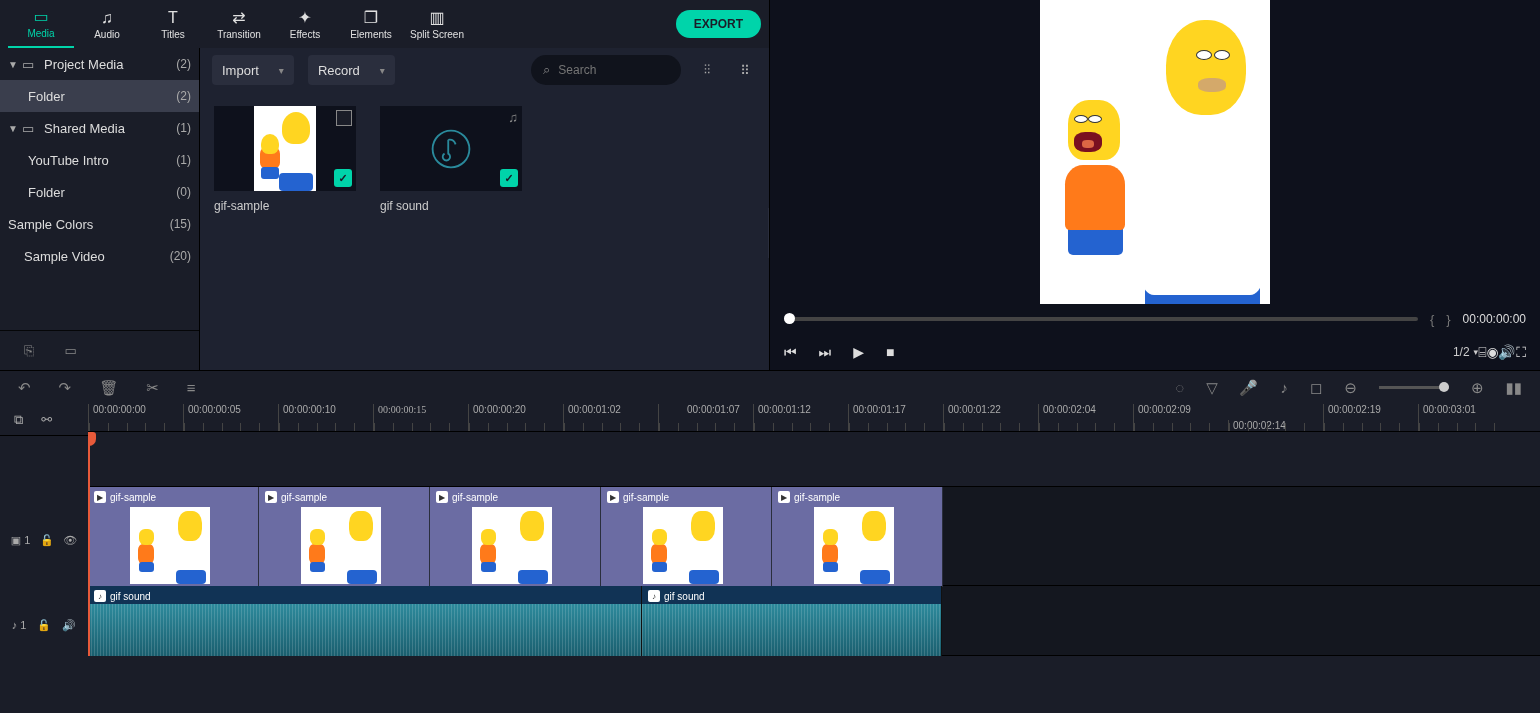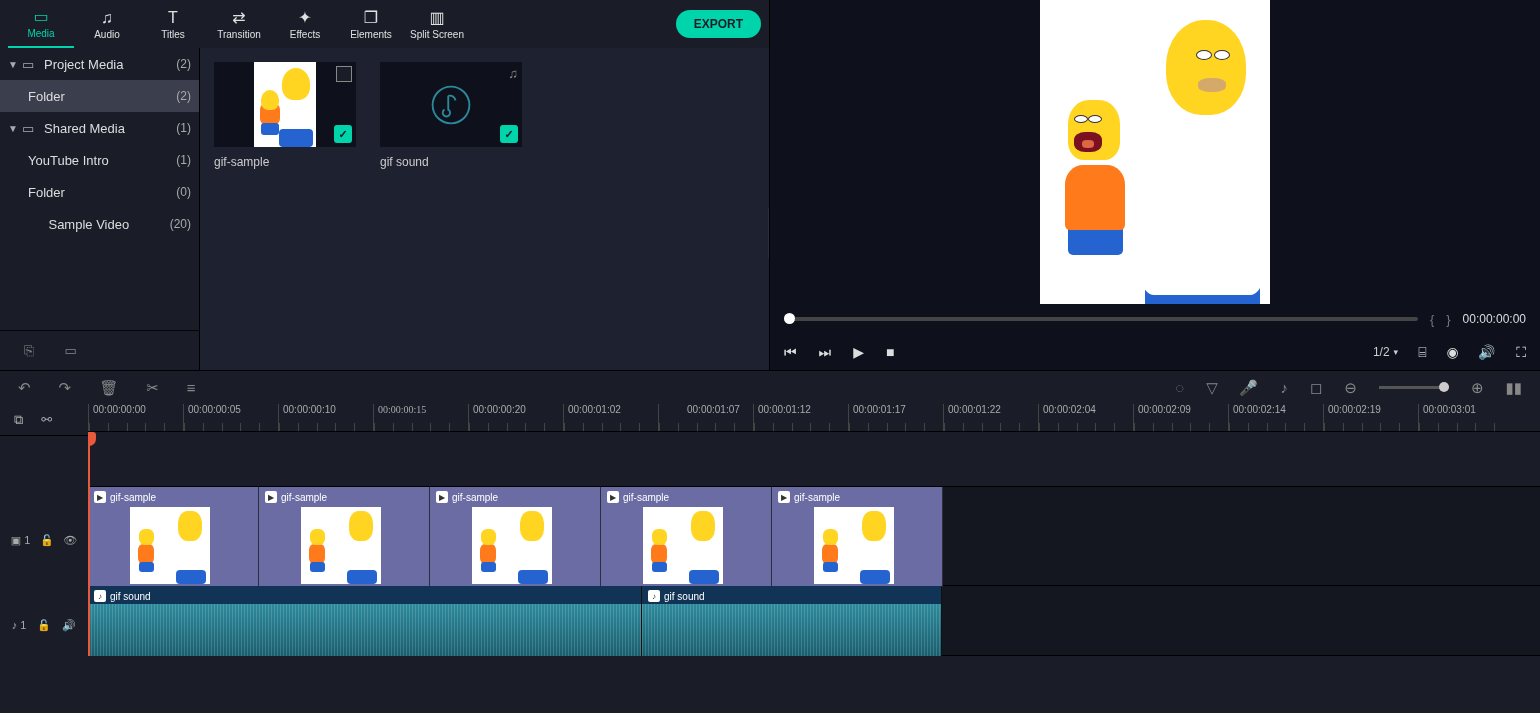--- a/index.html
+++ b/index.html
@@ -51,21 +51,21 @@
 .bart-body{width:60px;height:65px;background:#ff7a1a;left:25px;bottom:75px;border-radius:30% 30% 8% 8%;}
 .bart-head{width:52px;height:60px;background:#ffd521;left:28px;top:100px;border-radius:40% 40% 30% 30%;}
 .bart-pants{width:55px;height:30px;background:#2463d0;left:28px;bottom:50px;border-radius:5px;}
 .scrub-row{height:30px;display:flex;align-items:center;padding:0 14px;gap:12px;}
 .scrub-track{flex:1;height:4px;background:#444;border-radius:2px;position:relative;}
 .scrub-head{position:absolute;left:0;top:-4px;width:11px;height:11px;background:#fff;border-radius:50%;}
 .bracket{color:#777;cursor:pointer;}
 .timecode{color:#ddd;font-size:12px;}
 .player-ctrl{height:36px;display:flex;align-items:center;padding:0 14px;gap:22px;}
 .player-ctrl .icon{color:#ddd;cursor:pointer;font-size:14px;}
-.player-right{margin-left:auto;display:flex;align-items:center;gap:20px;}
+.player-right{margin-left:auto;display:flex;align-items:center;}
 .ratio-sel{background:transparent;color:#ccc;border:none;font-size:12px;display:flex;align-items:center;gap:4px;}
 .tool-row{height:34px;background:#1a1d28;display:flex;align-items:center;padding:0 18px;gap:28px;border-top:1px solid #000;}
 .tool-row .ti{color:#888;cursor:pointer;font-size:15px;}
 .tool-right{margin-left:auto;display:flex;align-items:center;gap:22px;}
 .zoom-track{width:70px;height:3px;background:#555;position:relative;}
 .zoom-dot{position:absolute;right:0;top:-4px;width:10px;height:10px;background:#ccc;border-radius:50%;}
 .lower{height:309px;display:flex;background:#1a1d28;}
 .track-header{width:88px;background:#1a1d28;display:flex;flex-direction:column;}
 .th-top{height:32px;display:flex;align-items:center;gap:18px;padding-left:14px;border-bottom:1px solid #000;}
 .th-top span{color:#aaa;cursor:pointer;}
@@ -154,32 +154,50 @@
             <span class="count">(1)</span>
           </div>
           <div class="side-item child">
             <span class="label">YouTube Intro</span>
             <span class="count">(1)</span>
           </div>
           <div class="side-item child">
             <span class="label">Folder</span>
             <span class="count">(0)</span>
           </div>
-          <div class="side-item" style="padding-left:8px;text-align:center;">
+          <div class="side-item" style="padding-left:8px;">
+            <span class="label">Sample Colors</span>
+            <span class="count">(15)</span>
+          </div>
+          <div class="side-item" style="padding-left:24px;">
             <span class="label">Sample Video</span>
             <span class="count">(20)</span>
           </div>
         </div>
         <div class="side-actions">
           <span>⎘</span>
           <span>▭</span>
         </div>
       </div>
 
       <div class="media-zone">
+        <div class="media-toolbar">
+          <div class="dropdown">
+              <span>Import</span>
+            </div>
+          <div class="dropdown">
+              <span>Record</span>
+            </div>
+          <div class="search-box">
+            <span style="color:#888;">⌕</span>
+            <input placeholder="Search" style="">
+          </div>
+          <span class="toolbar-icon">⫶⫶</span>
+          <span class="toolbar-icon">⠿</span>
+        </div>
         <div class="media-grid">
           <div class="media-item">
             <div class="thumb">
               <div class="thumb-inner" style="position:relative;overflow:hidden;">
                 <div class="mini-char" style="width:36px;height:50px;background:#fff;right:2px;bottom:2px;border-radius:30%;"></div>
                 <div class="mini-char" style="width:28px;height:32px;background:#ffd521;right:6px;top:6px;"></div>
                 <div class="mini-char" style="width:34px;height:18px;background:#2463d0;right:3px;bottom:0;border-radius:4px;"></div>
                 <div class="mini-char" style="width:20px;height:22px;background:#ff7a1a;left:6px;bottom:22px;border-radius:30%;"></div>
                 <div class="mini-char" style="width:18px;height:20px;background:#ffd521;left:7px;top:28px;"></div>
                 <div class="mini-char" style="width:18px;height:12px;background:#2463d0;left:7px;bottom:12px;border-radius:3px;"></div>
@@ -297,21 +315,21 @@
         <div class="ruler-cell" style="width: 95px;">00:00:00:10</div>
         <div class="ruler-cell" style="width: 95px; font-family: Liberation Serif, serif;">00:00:00:15</div>
         <div class="ruler-cell" style="width: 95px;">00:00:00:20</div>
         <div class="ruler-cell" style="width: 95px;">00:00:01:02</div>
         <div class="ruler-cell" style="width: 95px; padding-left: 28px;">00:00:01:07</div>
         <div class="ruler-cell" style="width: 95px;">00:00:01:12</div>
         <div class="ruler-cell" style="width: 95px;">00:00:01:17</div>
         <div class="ruler-cell" style="width: 95px;">00:00:01:22</div>
         <div class="ruler-cell" style="width: 95px;">00:00:02:04</div>
         <div class="ruler-cell" style="width: 95px;">00:00:02:09</div>
-        <div class="ruler-cell" style="width: 95px;">00:00:02:14</div>
+        <div class="ruler-cell" style="width: 95px; margin-top: 16px;">00:00:02:14</div>
         <div class="ruler-cell" style="width: 95px;">00:00:02:19</div>
         <div class="ruler-cell" style="width: 95px;">00:00:03:01</div>
       </div>
     <div class="tracks">
       <div class="playhead"></div>
       <div class="track-gap"></div>
       <div class="video-track" id="video-track">
           <div class="clip">
             <div class="clip-label">
               <span class="pi">▶</span>

